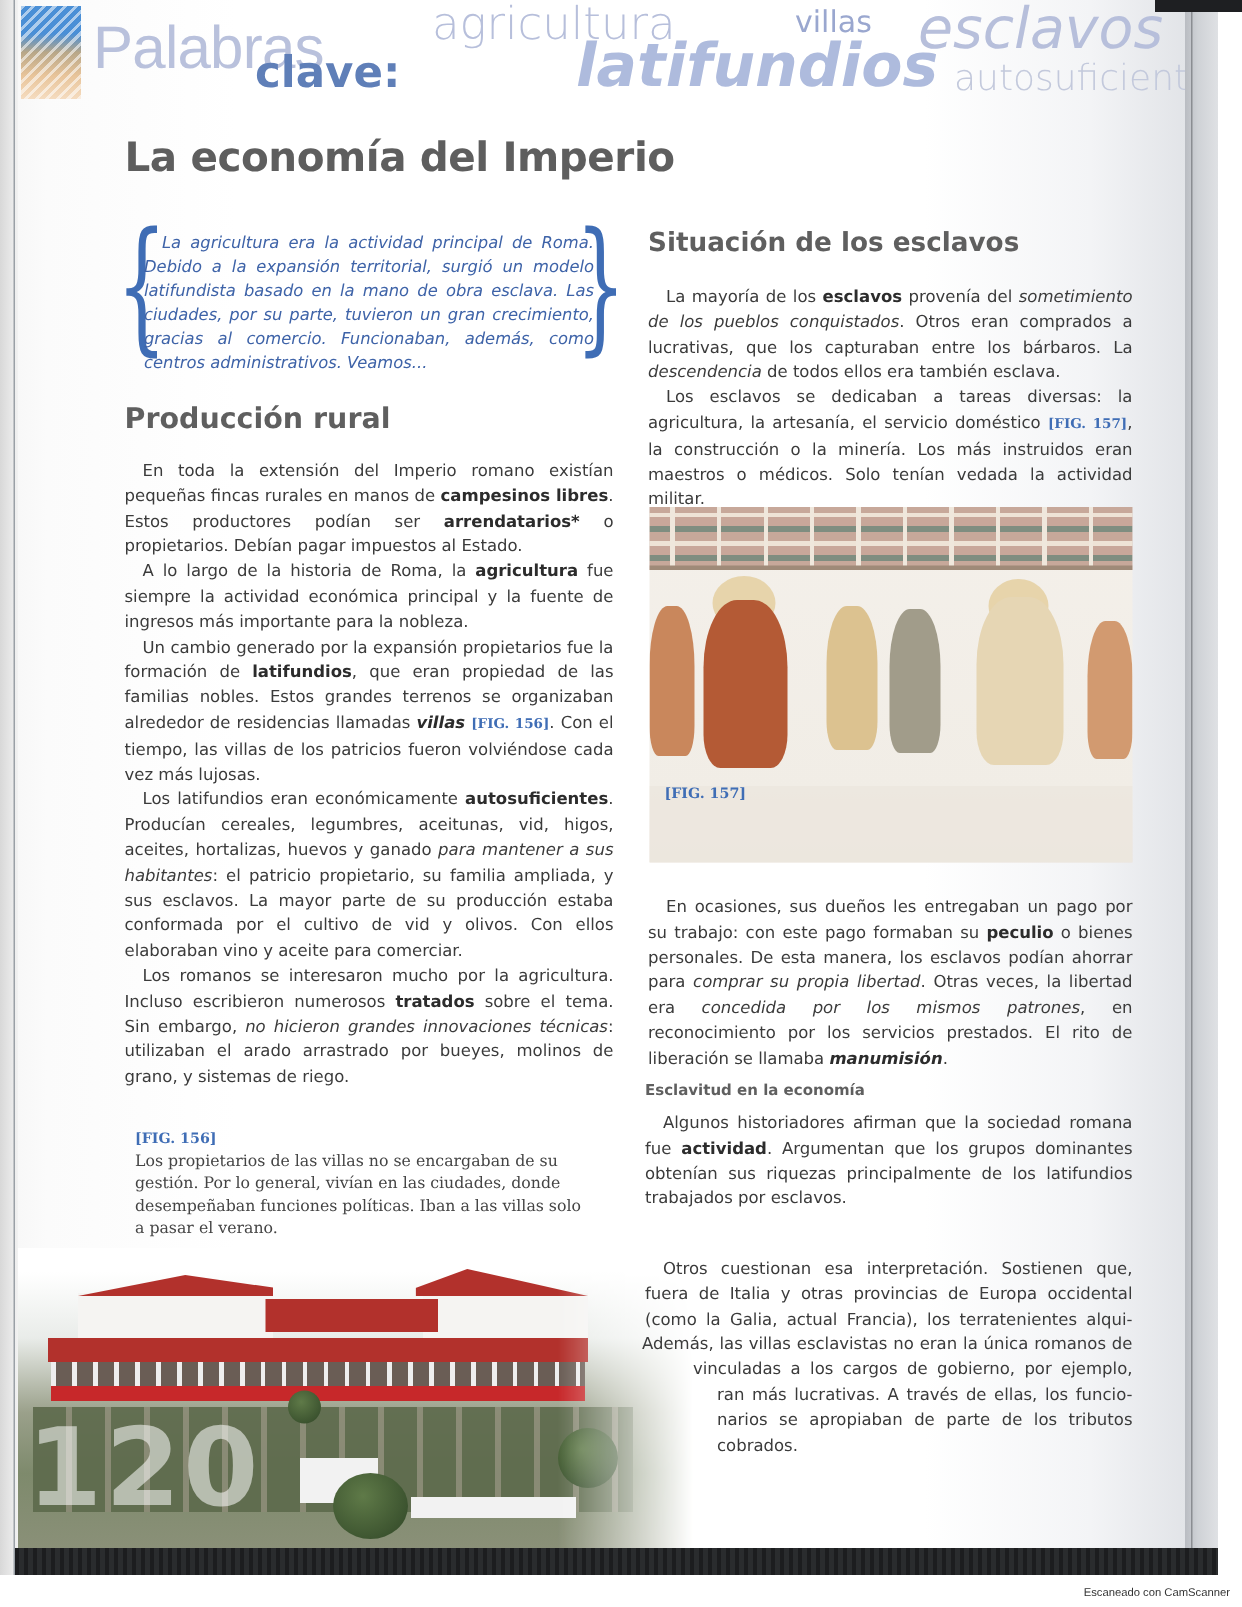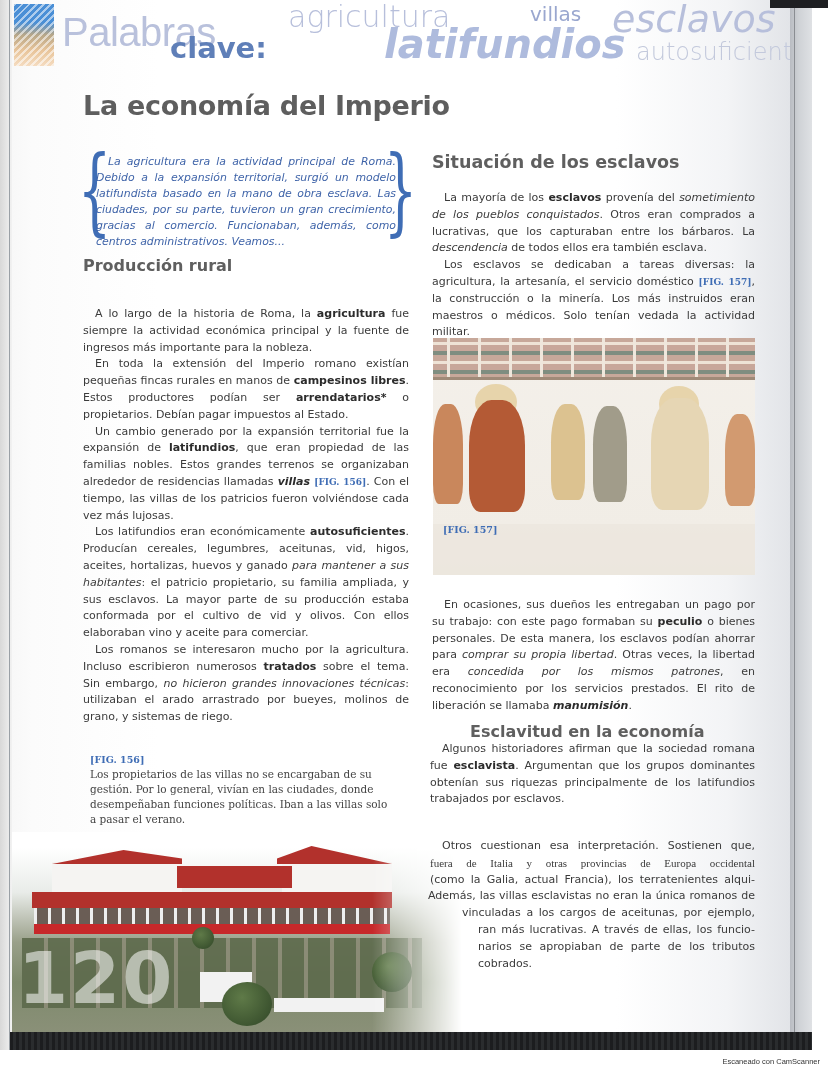--- a/index.html
+++ b/index.html
@@ -60,23 +60,23 @@
   .brace { position: absolute; top: -6px; font-size: 96px; line-height: 1; color: #3f6db5; font-family: "DejaVu Serif", serif; transform: scaleX(0.55); }
   .brace-l { left: -16px; }
   .brace-r { right: -16px; }
   .intro-text {
     position: absolute; left: 16px; top: 6px; width: 300px;
     font-size: 10.9px; line-height: 16px; font-style: italic; color: #3e63a8;
     text-align: justify; text-indent: 12px;
   }
 
   .h2 { position: absolute; font-weight: bold; color: #5f5f5f; font-family: "DejaVu Sans", sans-serif; text-align: right; }
-  .h2-produccion { left: 83px; top: 256px; font-size: 16px; }
+  .h2-produccion { left: 83px; top: 268px; font-size: 19px; }
   .h2-situacion { left: 432px; top: 152px; font-size: 17.5px; }
-  .h2-esclavitud { left: 430px; top: 722px; font-size: 16px; margin-left: 40px; }
+  .h2-esclavitud { left: 430px; top: 722px; font-size: 10px; }
 
   .col { position: absolute; font-size: 11px; line-height: 16.8px; color: #3b3b3b; text-align: justify; }
   .col p { text-indent: 12px; }
   .col b { font-weight: bold; color: #2c2c2c; }
   .col i { font-style: italic; }
   .fig-ref { color: #3f6db5; font-size: 9px; font-family: "DejaVu Serif", serif; font-weight: bold; }
 
   .col-left { left: 83px; top: 306px; width: 326px; }
   .col-right1 { left: 432px; top: 190px; width: 323px; }
   .col-right2 { left: 432px; top: 597px; width: 323px; }
@@ -151,23 +151,23 @@
   <h1 class="page-title">La economía del Imperio</h1>
 
   <div class="intro">
     <span class="brace brace-l">{</span>
     <p class="intro-text">La agricultura era la actividad principal de Roma. Debido a la expansión territorial, surgió un modelo latifundista basado en la mano de obra esclava. Las ciudades, por su parte, tuvieron un gran crecimiento, gracias al comercio. Funcionaban, además, como centros administrativos. Veamos...</p>
     <span class="brace brace-r">}</span>
   </div>
 
   <h2 class="h2 h2-produccion">Producción rural</h2>
   <div class="col col-left">
+    <p><span>En toda la extensión del Imperio romano existían pequeñas fincas rurales en manos de </span><b>campesinos libres</b><span>. Estos productores podían ser </span><b>arrendatarios*</b><span> o propietarios. Debían pagar impuestos al Estado.</span></p>
     <p><span>A lo largo de la historia de Roma, la </span><b>agricultura</b><span> fue siempre la actividad económica principal y la fuente de ingresos más importante para la nobleza.</span></p>
-    <p><span>En toda la extensión del Imperio romano existían pequeñas fincas rurales en manos de </span><b>campesinos libres</b><span>. Estos productores podían ser </span><b>arrendatarios*</b><span> o propietarios. Debían pagar impuestos al Estado.</span></p>
-    <p><span>Un cambio generado por la expansión territorial fue la expansión de </span><b>latifundios</b><span>, que eran propiedad de las familias nobles. Estos grandes terrenos se organizaban alrededor de residencias llamadas </span><b><i>villas</i></b> <span class="fig-ref">[FIG. 156]</span><span>. Con el tiempo, las villas de los patricios fueron volviéndose cada vez más lujosas.</span></p>
+    <p><span>Un cambio generado por la expansión propietarios fue la formación de </span><b>latifundios</b><span>, que eran propiedad de las familias nobles. Estos grandes terrenos se organizaban alrededor de residencias llamadas </span><b><i>villas</i></b> <span class="fig-ref">[FIG. 156]</span><span>. Con el tiempo, las villas de los patricios fueron volviéndose cada vez más lujosas.</span></p>
     <p><span>Los latifundios eran económicamente </span><b>autosuficientes</b><span>. Producían cereales, legumbres, aceitunas, vid, higos, aceites, hortalizas, huevos y ganado </span><i>para mantener a sus habitantes</i><span>: el patricio propietario, su familia ampliada, y sus esclavos. La mayor parte de su producción estaba conformada por el cultivo de vid y olivos. Con ellos elaboraban vino y aceite para comerciar.</span></p>
     <p><span>Los romanos se interesaron mucho por la agricultura. Incluso escribieron numerosos </span><b>tratados</b><span> sobre el tema. Sin embargo, </span><i>no hicieron grandes innovaciones técnicas</i><span>: utilizaban el arado arrastrado por bueyes, molinos de grano, y sistemas de riego.</span></p>
   </div>
 
   <div class="fig-label fig156-label">[FIG. 156]</div>
   <div class="fig-caption fig156-caption">Los propietarios de las villas no se encargaban de su gestión. Por lo general, vivían en las ciudades, donde desempeñaban funciones políticas. Iban a las villas solo a pasar el verano.</div>
 
   <div class="villa">
     <div class="wall" style="left:40px;top:30px;width:130px;height:38px;"></div>
     <div class="roof" style="left:40px;top:18px;width:130px;height:14px;clip-path:polygon(0 100%,55% 0,100% 60%,100% 100%);"></div>
@@ -206,28 +206,28 @@
       <div class="fig-label" style="left:10px;top:0px;">[FIG. 157]</div>
     </div>
   </div>
 
   <div class="col col-right2">
     <p><span>En ocasiones, sus dueños les entregaban un pago por su trabajo: con este pago formaban su </span><b>peculio</b><span> o bienes personales. De esta manera, los esclavos podían ahorrar para </span><i>comprar su propia libertad</i><span>. Otras veces, la libertad era </span><i>concedida por los mismos patrones</i><span>, en reconocimiento por los servicios prestados. El rito de liberación se llamaba </span><b><i>manumisión</i></b><span>.</span></p>
   </div>
 
   <h2 class="h2 h2-esclavitud">Esclavitud en la economía</h2>
   <div class="col col-right3">
-    <p><span>Algunos historiadores afirman que la sociedad romana fue </span><b>esclavista</b><span>. Argumentan que los grupos dominantes obtenían sus riquezas principalmente de los latifundios trabajados por esclavos.</span></p>
+    <p><span>Algunos historiadores afirman que la sociedad romana fue </span><b>actividad</b><span>. Argumentan que los grupos dominantes obtenían sus riquezas principalmente de los latifundios trabajados por esclavos.</span></p>
   </div>
   <div class="col col-right4">
     <span class="ln" style="padding-left:22px;">Otros cuestionan esa interpretación. Sostienen que,</span>
-    <span class="ln" style="padding-left:10px;font-family:Liberation Serif, serif;">fuera de Italia y otras provincias de Europa occidental</span>
+    <span class="ln" style="padding-left:10px;">fuera de Italia y otras provincias de Europa occidental</span>
     <span class="ln" style="padding-left:10px;">(como la Galia, actual Francia), los terratenientes alqui-</span>
     <span class="ln" style="padding-left:8px;">Además, las villas esclavistas no eran la única romanos de</span>
-    <span class="ln" style="padding-left:42px;">vinculadas a los cargos de aceitunas, por ejemplo,</span>
+    <span class="ln" style="padding-left:42px;">vinculadas a los cargos de gobierno, por ejemplo,</span>
     <span class="ln" style="padding-left:58px;">ran más lucrativas. A través de ellas, los funcio-</span>
     <span class="ln" style="padding-left:58px;">narios se apropiaban de parte de los tributos</span>
     <span class="ln last" style="padding-left:58px;">cobrados.</span>
   </div>
 </div>
 
 <div class="top-dark"></div>
 <div class="page-edge"></div>
 <div class="bottom-band"></div>
 <div class="scanner-credit">Escaneado con CamScanner</div>

